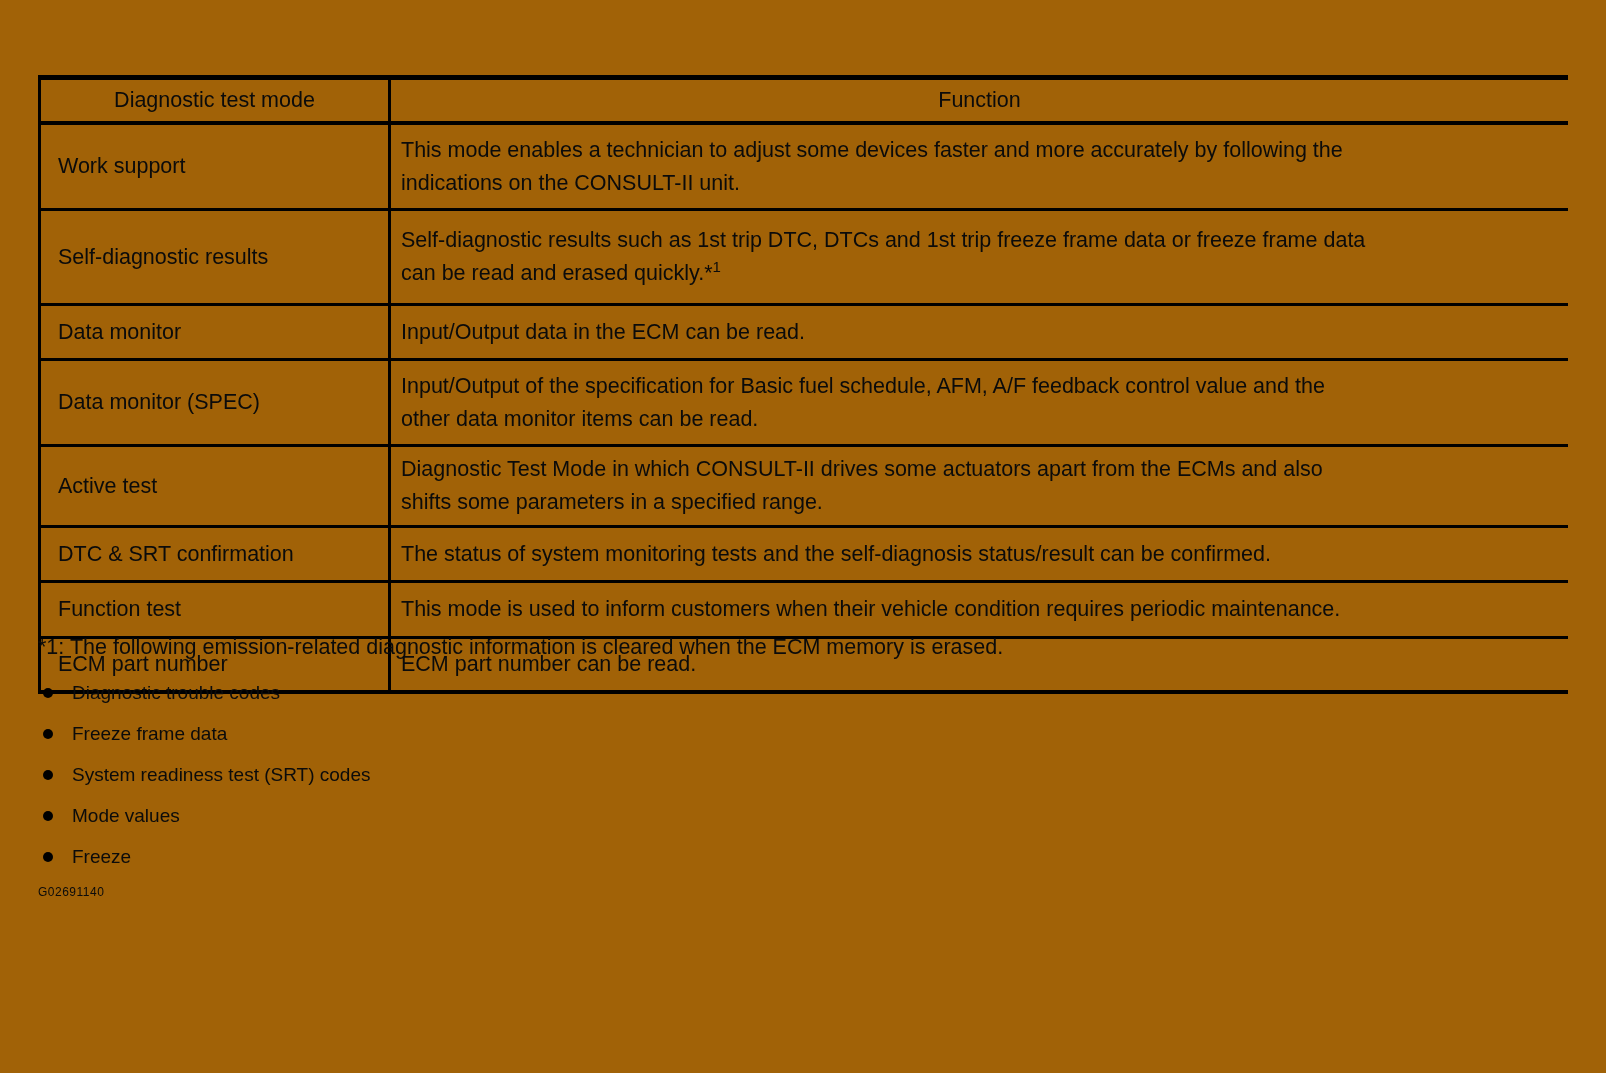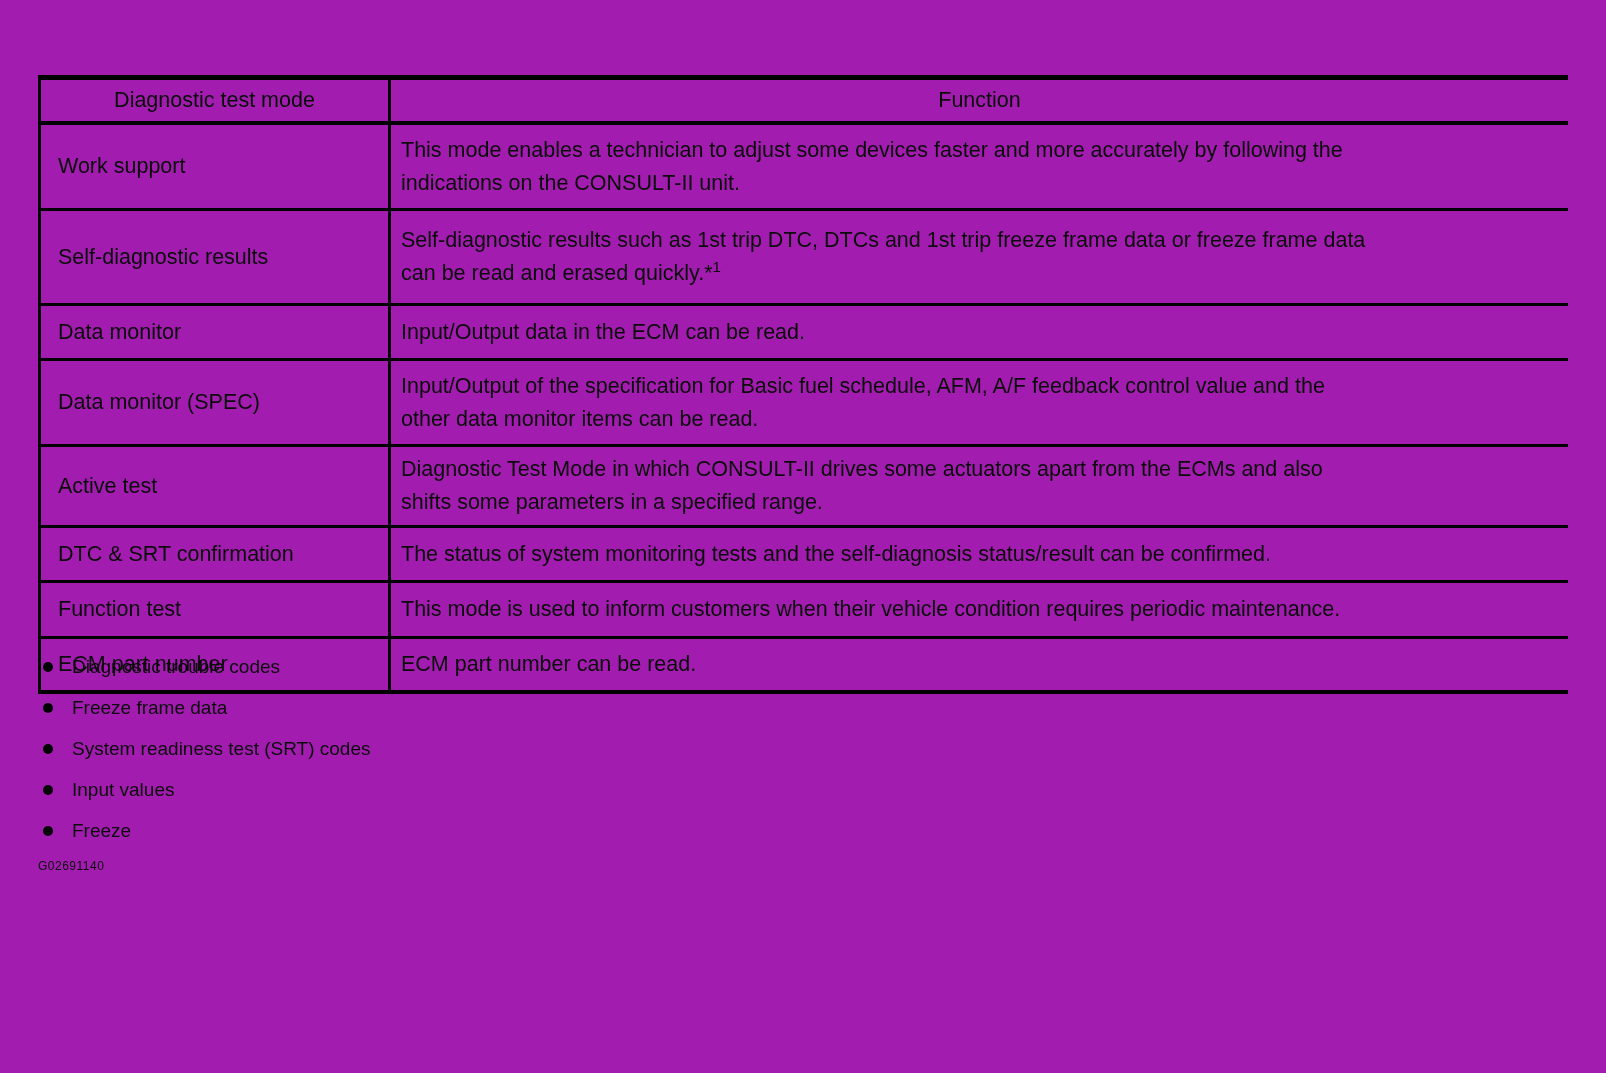--- a/index.html
+++ b/index.html
@@ -11,21 +11,21 @@
     width: 1606px;
     height: 1073px;
     font-family: "Liberation Sans", sans-serif;
     color: #0b0b0b;
     -webkit-font-smoothing: antialiased;
   }
   .page {
     position: relative;
     width: 1606px;
     height: 1073px;
-    background: #a21caf;
+    background: #a16207;
     overflow: hidden;
   }
 
   
   table.diag {
     position: absolute;
     left: 38px;
     top: 75px;
     width: 1530px;
     table-layout: fixed;
@@ -160,25 +160,26 @@
     </tr>
 
     <tr class="r-7 r-last">
       <td class="mode-col">ECM part number</td>
       <td><span class="fn">ECM part number can be read.</span></td>
     </tr>
   </tbody>
     </table>
 
   <div class="notes">
+    <div class="footnote">*1: The following emission-related diagnostic information is cleared when the ECM memory is erased.</div>
 
     <ul class="bullets">
       <li><span class="dot"></span><span>Diagnostic trouble codes</span></li>
       <li><span class="dot"></span><span>Freeze frame data</span></li>
       <li><span class="dot"></span><span>System readiness test (SRT) codes</span></li>
-      <li><span class="dot"></span><span>Input values</span></li>
+      <li><span class="dot"></span><span>Mode values</span></li>
       <li><span class="dot"></span><span>Freeze</span></li>
     </ul>
 
     <div class="figure-code">G02691140</div>
   </div>
 
 </div>
 
 </body></html>

